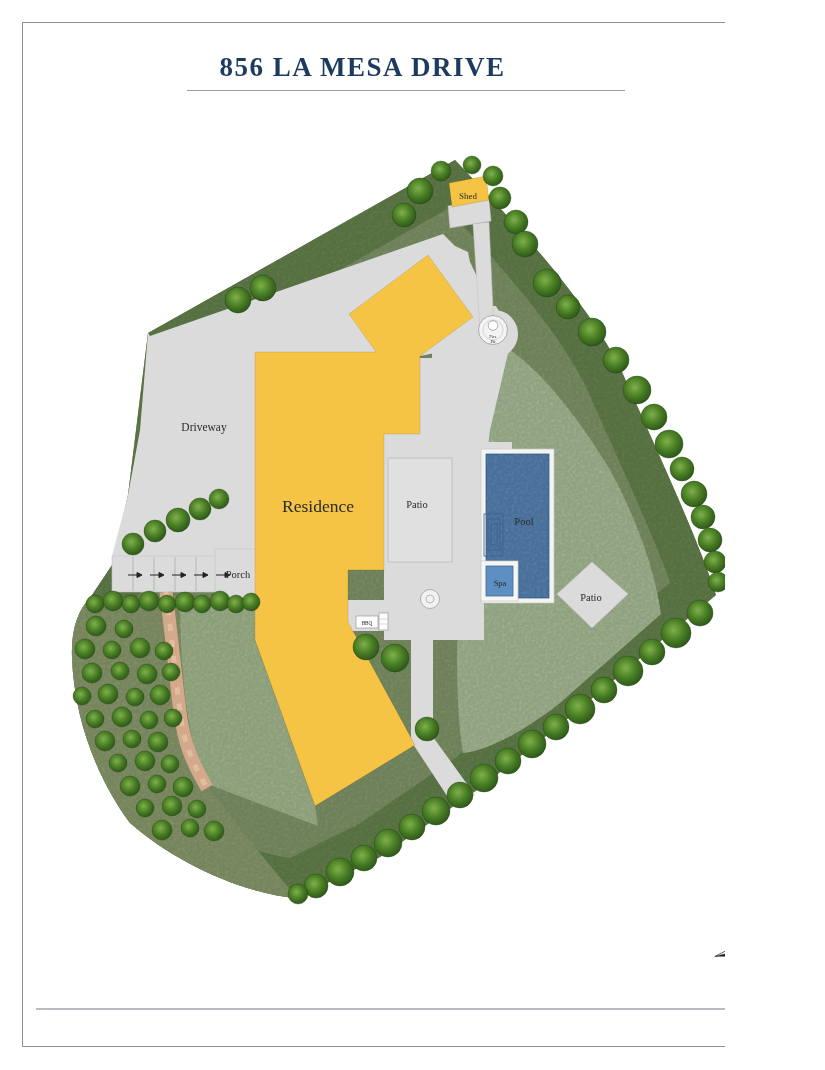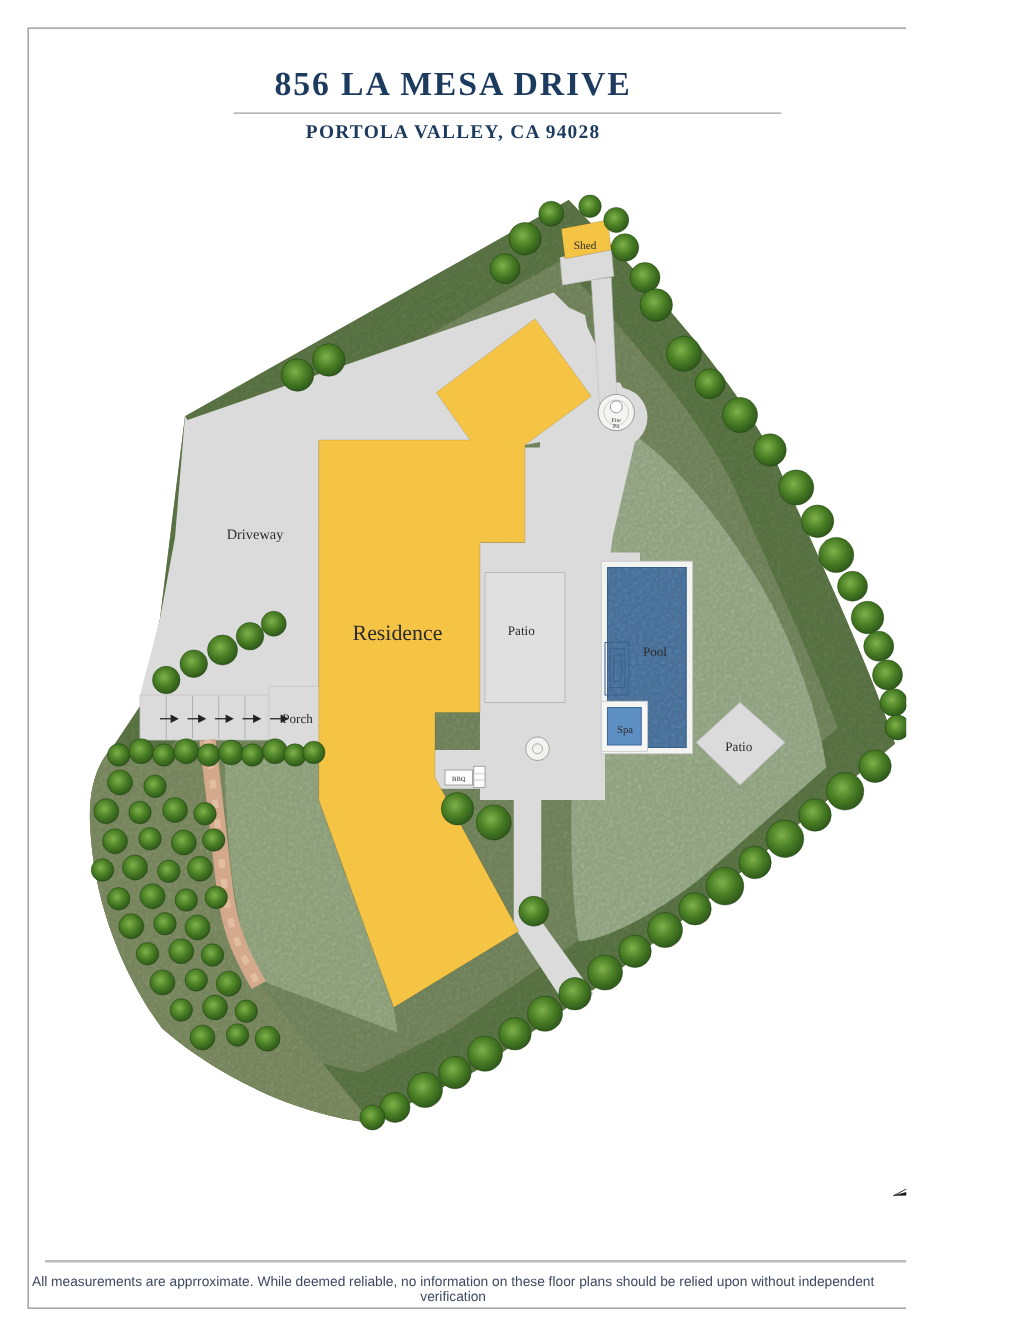--- a/index.html
+++ b/index.html
@@ -19,21 +19,20 @@
   text.lbl{font-family:"Liberation Serif","DejaVu Serif",serif;fill:#2b2b2b;}
 </style>
 </head>
 <body>
 
 <div class="page">
   <div class="frame"></div>
 
   <h1 class="title">856 LA MESA DRIVE</h1>
   <div class="title-rule"></div>
-  <h2 class="subtitle">PORTOLA VALLEY, CA 94028</h2>
 
   <svg class="plan" viewBox="0 0 825 1070">
     <defs>
       <radialGradient id="treeGrad" cx="42%" cy="40%" r="65%">
         <stop offset="0%" stop-color="#7fb04a"></stop>
         <stop offset="55%" stop-color="#477c23"></stop>
         <stop offset="100%" stop-color="#2b531a"></stop>
       </radialGradient>
       <filter id="grain" x="-5%" y="-5%" width="110%" height="110%">
         <feTurbulence type="fractalNoise" baseFrequency="0.35" numOctaves="2" stitchTiles="stitch" result="t"></feTurbulence>
@@ -283,14 +282,13 @@
             <polygon points="0,0 -5,-6 0,-27" fill="#141414"></polygon>
             <polygon points="0,0 5,-6 0,-27" fill="#ffffff" stroke="#141414" stroke-width="0.6"></polygon>
           </g>
         </g>
       </g>
       <text class="lbl" x="741" y="991" font-size="17" text-anchor="middle" fill="#141414">N</text>
     </g>
   </svg>
 
   <div class="footer-rule"></div>
-  <p class="disclaimer">All measurements are apprroximate. While deemed reliable, no information on these floor plans should be relied upon without independent verification</p>
 </div>
 
 </body></html>

